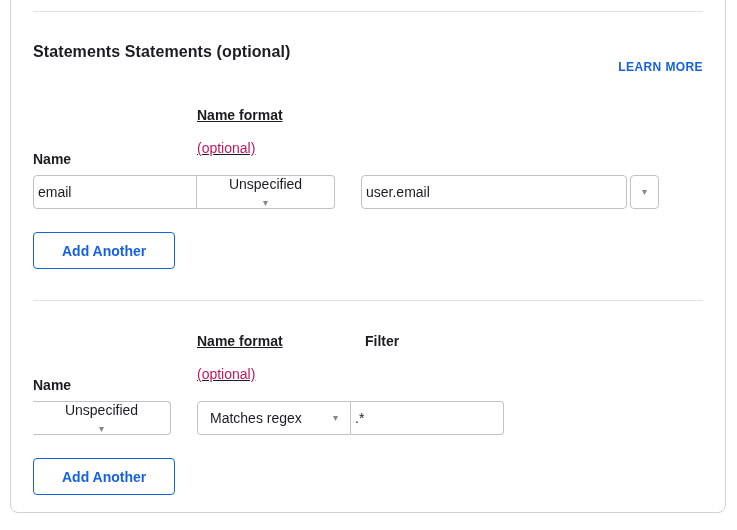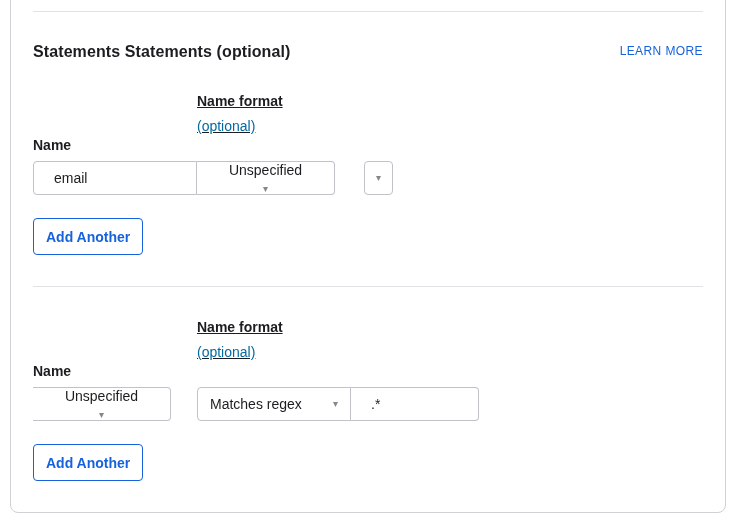--- a/index.html
+++ b/index.html
@@ -32,65 +32,65 @@
   }
   .section-header h2 {
     font-size: 16px;
     font-weight: 700;
     color: #1d1d21;
     line-height: 19px;
     letter-spacing: 0.1px;
   }
   .learn-more {
     font-size: 12px;
-    font-weight: 400;
+    font-weight: 700;
     color: #1662dd;
     text-decoration: none;
     letter-spacing: 0.4px;
     line-height: 15px;
-    margin-top: 2px;
+    margin-top: 18px;
     cursor: pointer;
   }
   .labels-row {
     display: flex;
     margin-top: 32px;
   }
   .labels-row .col1 { width: 164px; margin-top: 44px; }
   .labels-row .col2 { width: 168px; text-decoration: underline; }
   .labels-row .col3 { flex: 1; }
   .field-label {
     display: block;
     font-size: 14px;
     font-weight: 700;
     color: #1d1d21;
     line-height: 17px;
   }
   .field-sublabel {
     display: block;
     font-size: 14px;
     font-weight: 400;
-    color: #0369a1;
+    color: #be185d;
     line-height: 17px;
-    margin-top: 8px;
+    margin-top: 16px;
   }
   .inputs-row {
     display: flex;
     align-items: stretch;
     margin-top: 7px;
     height: 34px;
   }
   .text-input {
     height: 34px;
     border: 1px solid #c1c1c8;
     border-radius: 4px;
     background: #ffffff;
     font-family: "Liberation Sans", "DejaVu Sans", sans-serif;
     font-size: 14px;
     color: #1d1d21;
-    padding: 0 20px;
+    padding: 0 4px;
     outline: none;
   }
   .name-input {
     width: 164px;
     border-radius: 4px 0 0 4px;
   }
   .select-box {
     height: 34px;
     border: 1px solid #c1c1c8;
     background: #ffffff;
@@ -132,39 +132,39 @@
     border-radius: 4px;
     background: #ffffff;
     display: flex;
     align-items: center;
     justify-content: center;
     cursor: pointer;
     flex: none;
   }
   .filter-combo {
     display: flex;
-    width: 282px;
+    width: 307px;
     justify-content: space-between;
   }
   .filter-select {
     width: 154px;
     flex: none;
     border-radius: 4px 0 0 4px;
   }
   .filter-input {
     flex: 1;
     min-width: 0;
     border-left: none;
     border-radius: 0 4px 4px 0;
   }
   .add-btn {
     display: inline-block;
     margin-top: 23px;
     height: 37px;
-    padding: 0 12px;
+    padding: 0 28px;
     background: #ffffff;
     border: 1px solid #1662dd;
     border-radius: 4px;
     color: #1662dd;
     font-family: "Liberation Sans", "DejaVu Sans", sans-serif;
     font-size: 14px;
     font-weight: 700;
     cursor: pointer;
   }
   .mid-divider { margin-top: 31px; }
@@ -194,39 +194,43 @@
   </div>
 
   <div class="inputs-row">
     <input class="text-input name-input" type="text" value="email" style="">
     <div class="select-box format-select">
       <span>Unspecified</span>
       <span class="caret">▾</span>
     </div>
     <div class="col-gap"></div>
     <div class="value-combo">
+      <input class="text-input value-input" type="text" value="user.email" style="">
       <button class="combo-caret-btn">
         <span class="caret">▾</span>
       </button>
     </div>
   </div>
 
   <button class="add-btn">Add Another</button>
 
   <hr class="divider mid-divider">
 
   
 
   <div class="labels-row">
     <div class="col1">
       <span class="field-label">Name</span>
     </div>
     <div class="col2">
       <span class="field-label">Name format</span>
       <span class="field-sublabel">(optional)</span>
+    </div>
+    <div class="col3">
+      <span class="field-label">Filter</span>
     </div>
   </div>
 
   <div class="inputs-row">
     <div class="select-box format-select">
       <span>Unspecified</span>
       <span class="caret">▾</span>
     </div>
     <div class="col-gap"></div>
     <div class="filter-combo">

